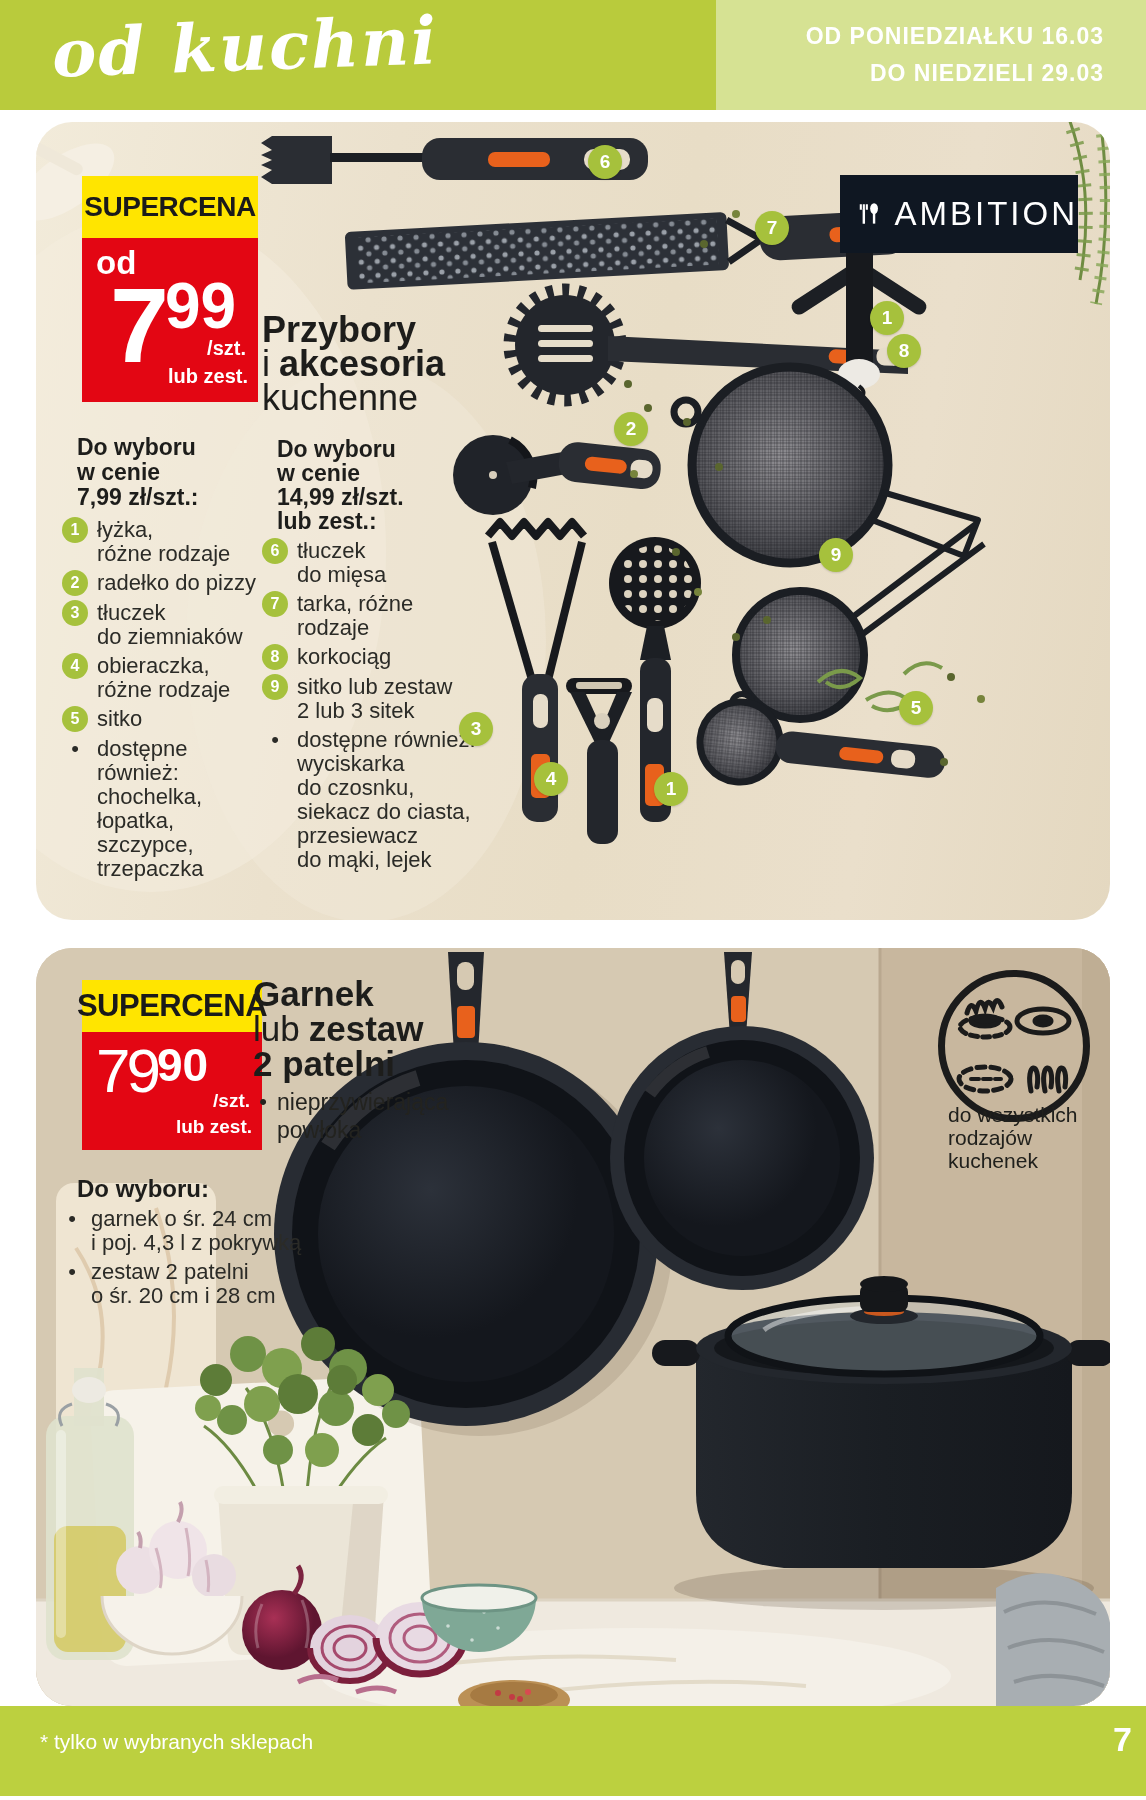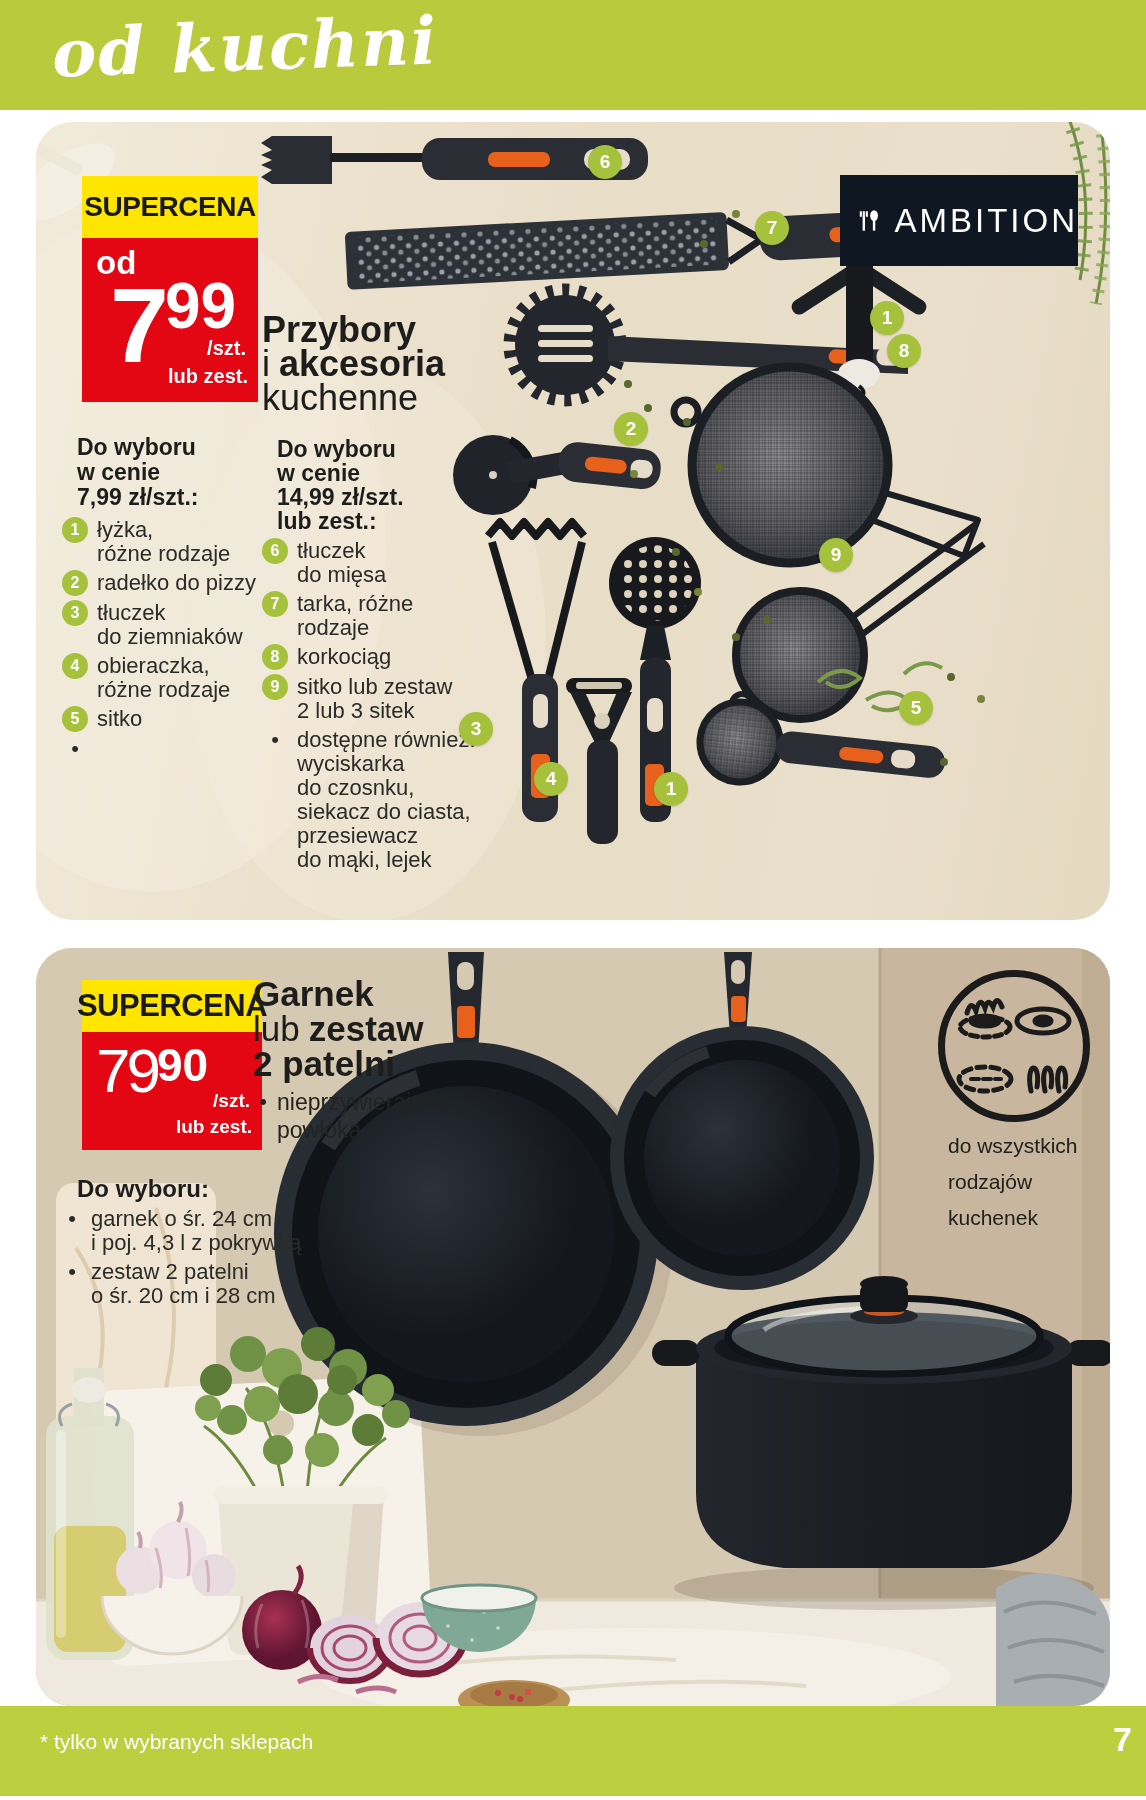--- a/index.html
+++ b/index.html
@@ -51,47 +51,51 @@
   .list-heading{font-weight:bold;font-size:23px;line-height:25px;margin-bottom:8px;color:#1d1d1b;margin-left:15px;}
   .li{display:flex;align-items:flex-start;margin-bottom:5px;}
   .num-circle{flex:0 0 26px;width:26px;height:26px;border-radius:50%;background:#a6c13c;color:#ffffff;
         font-size:16px;font-weight:bold;display:flex;align-items:center;justify-content:center;
         margin-right:9px;margin-top:-1px;}
   .dot{flex:0 0 26px;text-align:center;margin-right:9px;font-size:22px;}
   .list-left{left:26px;top:313px;width:205px;}
   .list-mid{left:226px;top:315px;width:235px;}
   .list-mid .list-heading{line-height:24px;margin-bottom:6px;}
   
-  .brand-box{position:absolute;left:804px;top:53px;width:238px;height:91px;background:#0f1722;
+  .brand-box{position:absolute;left:804px;top:53px;width:238px;height:78px;background:#0f1722;
         display:flex;align-items:center;padding-left:16px;box-sizing:border-box;gap:12px;}
   .brand-box span{color:#ffffff;font-size:33px;letter-spacing:3px;font-weight:500;}
   
   .num-badge{position:absolute;width:34px;height:34px;border-radius:50%;background:#a6c13c;
         color:#ffffff;font-size:19px;font-weight:bold;display:flex;align-items:center;
         justify-content:center;box-shadow:0 1px 2px rgba(0,0,0,0.15);}
   
   .feature{position:absolute;left:217px;top:140px;display:flex;font-size:23px;line-height:28px;}
   .feature .dot{flex:0 0 20px;margin-right:4px;}
   .choose{left:26px;top:228px;width:300px;}
   .choose .list-heading{font-size:24px;margin-bottom:6px;}
   .hob-circle{position:absolute;left:902px;top:22px;width:152px;height:152px;border:7px solid #1b1b1b;
         border-radius:50%;box-sizing:border-box;}
-  .hob-note{position:absolute;left:912px;top:155px;font-size:21px;line-height:36px;color:#20201c;margin-top:25px;}
+  .hob-note{position:absolute;left:912px;top:155px;font-size:21px;line-height:23px;color:#20201c;}
   
   .footer{position:absolute;left:0;top:1706px;width:1146px;height:90px;background:#bcd03f;}
   .footer-note{position:absolute;left:40px;top:24px;color:#ffffff;font-size:21px;}
   .page-num{position:absolute;right:14px;top:14px;color:#ffffff;font-size:34px;font-weight:bold;}
 </style>
 </head>
 <body>
 
 <div class="page">
 
   <div class="header">
     <div class="script-title">od kuchni</div>
+    <div class="date-box">
+      <div>OD PONIEDZIAŁKU 16.03</div>
+      <div>DO NIEDZIELI 29.03</div>
+    </div>
   </div>
 
   <div class="card card1">
 
     <svg class="photo-svg" width="1074" height="798" viewBox="0 0 1074 798">
       <defs>
         <radialGradient id="meshGrad" cx="45%" cy="45%">
           <stop offset="0%" stop-color="#8f8e92"></stop>
             <stop offset="75%" stop-color="#5c5c61"></stop>
             <stop offset="100%" stop-color="#44454a"></stop>
@@ -283,20 +287,25 @@
           <span class="num-circle">4</span>
           <span class="pre">obieraczka,
 różne rodzaje</span>
         </div>
       <div class="li">
           <span class="num-circle">5</span>
           <span class="pre">sitko</span>
         </div>
       <div class="li">
           <span class="dot">•</span>
+          <span class="pre">dostępne również:
+chochelka,
+łopatka,
+szczypce,
+trzepaczka</span>
         </div>
     </div>
 
     <div class="list list-mid">
       <div class="list-heading pre">Do wyboru
 w cenie
 14,99 zł/szt.
 lub zest.:</div>
       <div class="li">
           <span class="num-circle">6</span>

